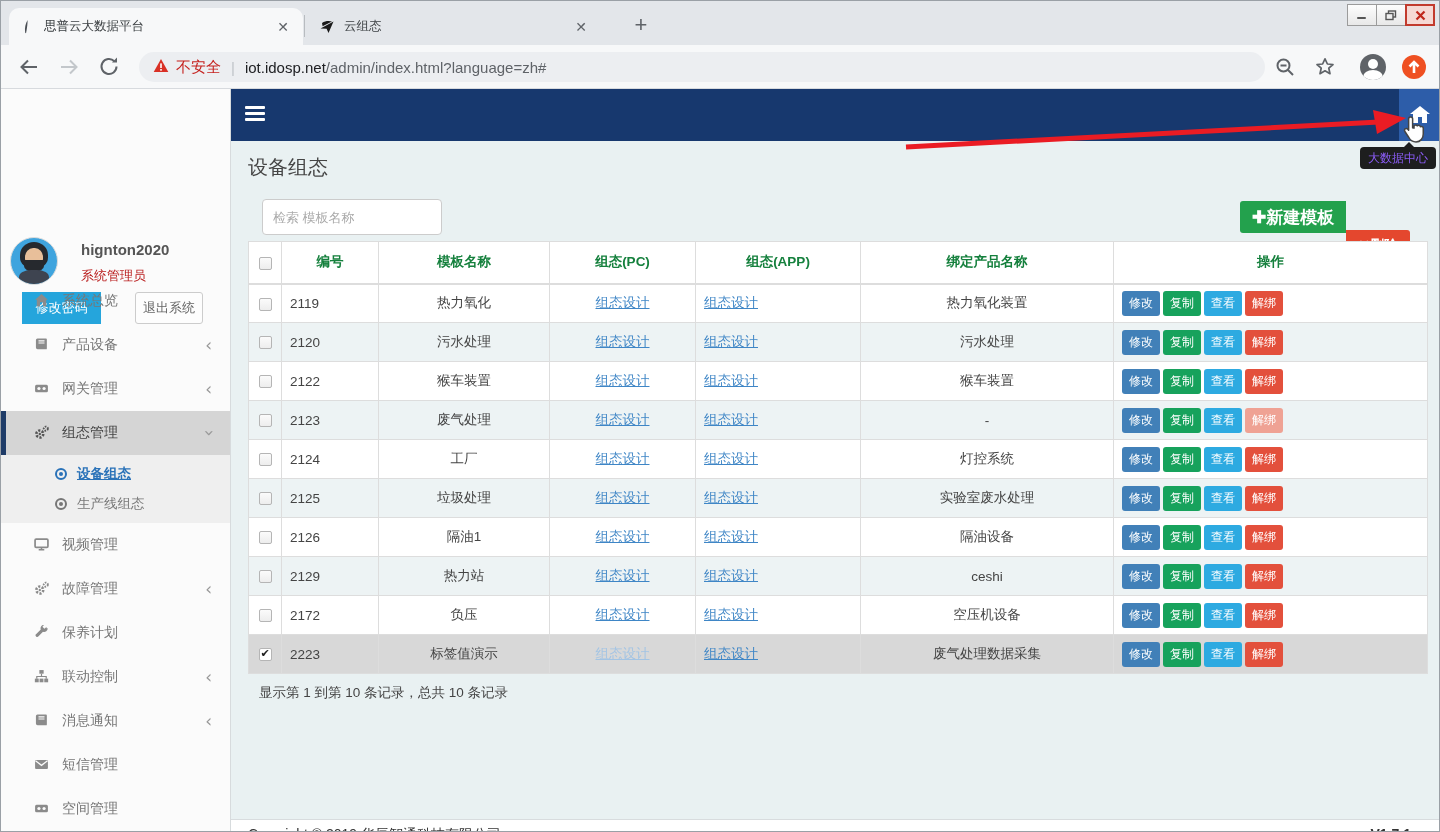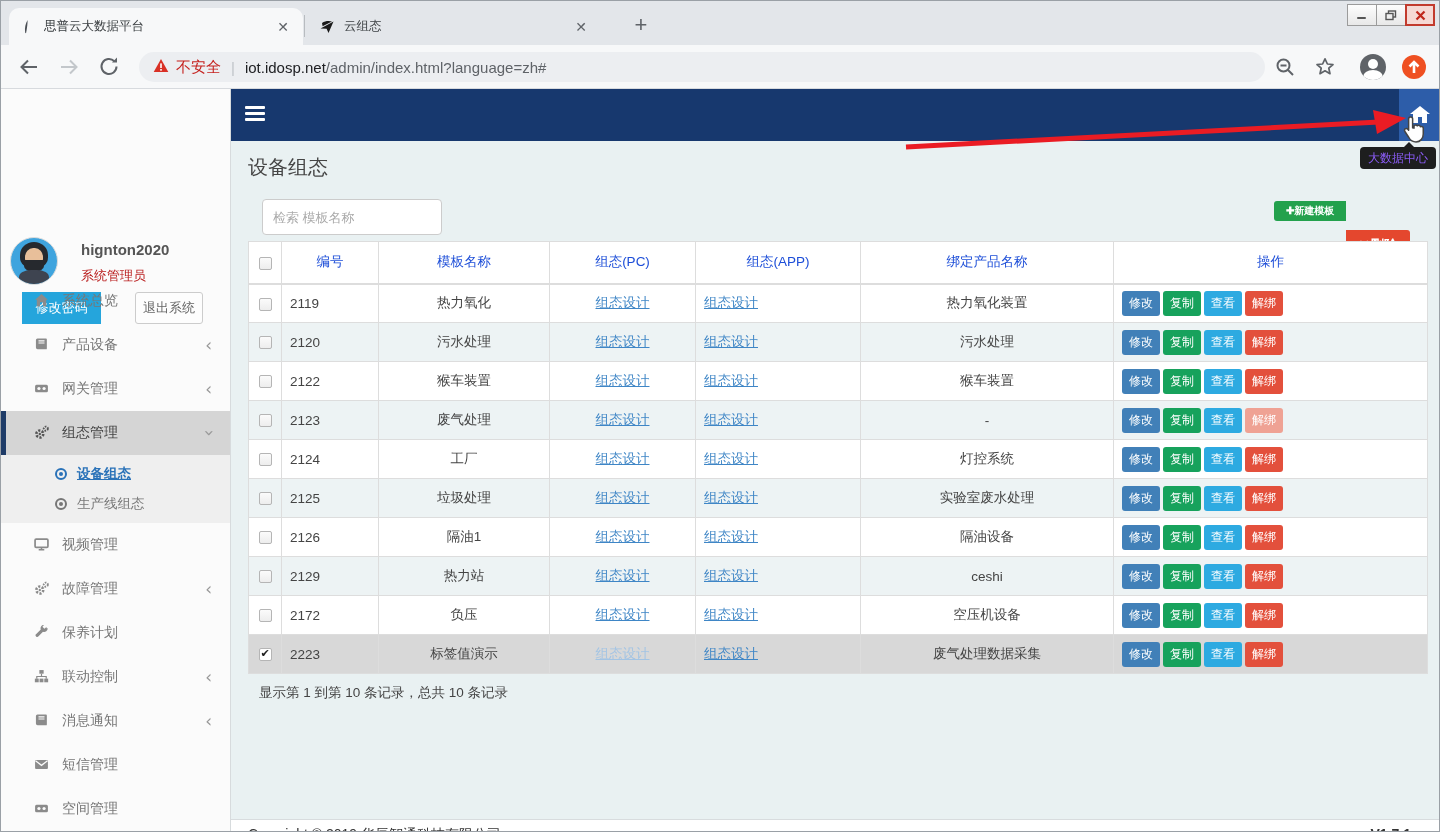--- a/index.html
+++ b/index.html
@@ -71,26 +71,26 @@
   .smi .dot::after{content:"";position:absolute;left:2px;top:2px;width:4px;height:4px;border-radius:50%;background:currentColor;}
   .smi.active{color:#2a72b8;font-weight:bold;}
   .smi.active .smi-label{text-decoration:underline;}
 
   
   .main{position:absolute;left:230px;top:140px;width:1210px;height:678px;background:#e9f1f2;}
   .page-title{position:absolute;left:17px;top:13px;font-size:20px;color:#454545;}
   .search-input{position:absolute;left:31px;top:58px;width:180px;height:36px;border:1px solid #ccc;border-radius:4px;background:#fff;font-size:13px;color:#555;padding:0 10px;}
   .search-input::placeholder{color:#a9a9a9;}
   .topbtns{position:absolute;right:31px;top:60px;display:flex;}
-  .btn-new{height:20px;background:#23a14d;color:#fff;font-size:10px;border:none;border-radius:3px 0 0 3px;padding:0 12px;font-weight:bold;}
+  .btn-new{height:32px;background:#23a14d;color:#fff;font-size:17px;border:none;border-radius:3px 0 0 3px;padding:0 12px;font-weight:bold;}
   .btn-del{height:32px;background:#e4472e;color:#fff;font-size:14px;border:none;border-radius:0 3px 3px 0;padding:0 12px;font-weight:bold;margin-top:29px;}
 
   table.grid{position:absolute;left:17px;top:100px;width:1180px;border-collapse:collapse;table-layout:fixed;background:#fff;font-size:13.5px;color:#444;}
   table.grid th,table.grid td{border:1px solid #ddd;height:39px;padding:0 8px;overflow:hidden;white-space:nowrap;}
-  table.grid th{height:42px;font-weight:normal;color:#1d4ed8;text-align:center;border-bottom-width:2px;background:#fff;}
+  table.grid th{height:42px;font-weight:bold;color:#15803d;text-align:center;border-bottom-width:2px;background:#fff;}
   td.c-check,th.c-check{text-align:center;padding:0;}
   td.c-id{text-align:left;}
   td.c-name,td.c-prod{text-align:center;}
   td.c-pc{text-align:center;}
   td.c-app{text-align:left;}
   td.c-act{text-align:left;padding-left:8px;}
   tr.stripe td{background:#edf3f4;}
   tr.sel td{background:#d8d8d8;}
   .cb{display:inline-block;width:13px;height:13px;border:1px solid #b5b5b5;border-radius:2px;background:linear-gradient(#fbfbfb,#ededed);vertical-align:middle;position:relative;}
   .cb.checked{background:#fff;}

